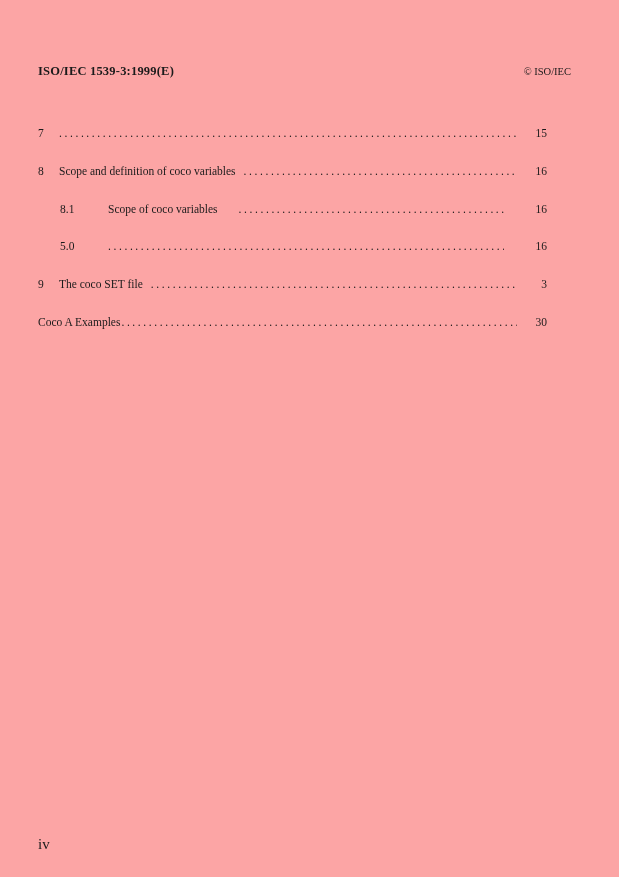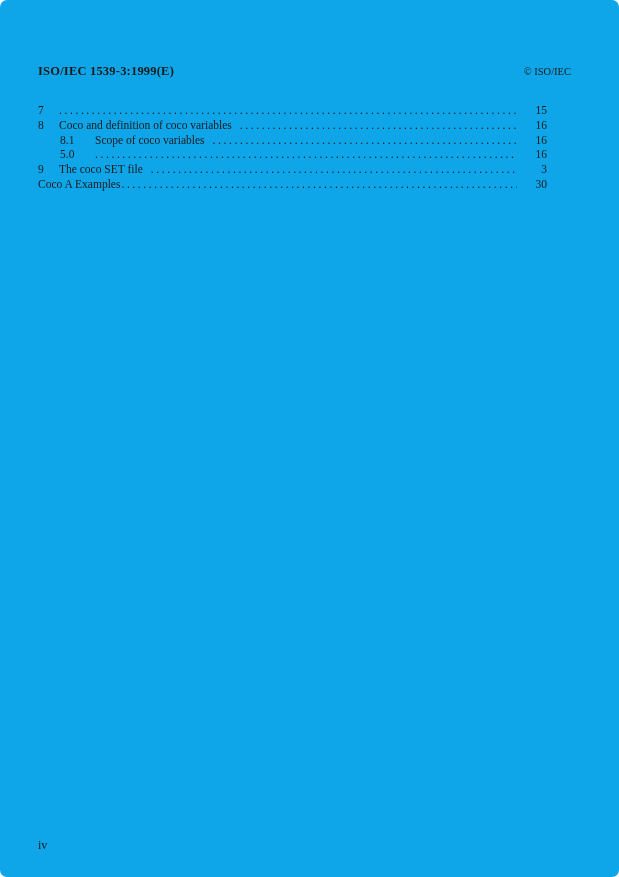--- a/index.html
+++ b/index.html
@@ -4,25 +4,24 @@
 <style>
   html, body {
     margin: 0;
     padding: 0;
     background: #ffffff;
   }
   .page {
     position: relative;
     width: 619px;
     height: 877px;
-    background: #0ea5e9;
+    background: #fca5a5;
     font-family: "Liberation Serif", serif;
     color: #1b1b1b;
     overflow: hidden;
-    border-radius: 7px;
   }
   .header {
     position: absolute;
     top: 34px;
     left: 38px;
     right: 48px;
     display: flex;
     justify-content: space-between;
     align-items: baseline;
   }
@@ -45,66 +44,67 @@
     display: flex;
     align-items: baseline;
     font-size: 11.5px;
     line-height: 14.8px;
   }
   .toc-num {
     flex: 0 0 auto;
     white-space: nowrap;
   }
   .toc-row.level-1 .toc-num { width: 21px; }
-  .toc-row.level-2 { padding-left: 22px; }
+  .toc-row.level-2 { padding-left: 22px; gap: 13px; }
   .toc-row.level-2 .toc-num { width: 35px; }
   .toc-row.level-0 .toc-num { width: 0; }
   .toc-title {
     flex: 0 0 auto;
     white-space: nowrap;
     margin-right: 8px;
   }
   .toc-row.level-0 .toc-title { margin-right: 1px; }
   .toc-leader {
     flex: 1 1 auto;
     overflow: hidden;
     white-space: nowrap;
     letter-spacing: 2.6px;
     margin-right: 4px;
   }
   .toc-page {
     flex: 0 0 auto;
     width: 26px;
     text-align: right;
+    margin-top: 23px;
   }
   .footer {
     position: absolute;
     left: 38px;
     bottom: 24px;
-    font-size: 12px;
+    font-size: 15px;
   }
 </style>
 </head>
 <body>
 
 <div class="page">
   <div class="header">
     <span class="doc-id">ISO/IEC 1539-3:1999(E)</span>
     <span class="copyright">© ISO/IEC</span>
   </div>
 
   <div class="toc" id="toc">
       <div class="toc-row level-1">
         <span class="toc-num">7</span>
         <span class="toc-leader">............................................................................................................................................................................................................................</span>
         <span class="toc-page">15</span>
       </div>
       <div class="toc-row level-1">
         <span class="toc-num">8</span>
-        <span class="toc-title">Coco and definition of coco variables</span>
+        <span class="toc-title">Scope and definition of coco variables</span>
         <span class="toc-leader">............................................................................................................................................................................................................................</span>
         <span class="toc-page">16</span>
       </div>
       <div class="toc-row level-2">
         <span class="toc-num">8.1</span>
         <span class="toc-title">Scope of coco variables</span>
         <span class="toc-leader">............................................................................................................................................................................................................................</span>
         <span class="toc-page">16</span>
       </div>
       <div class="toc-row level-2">

